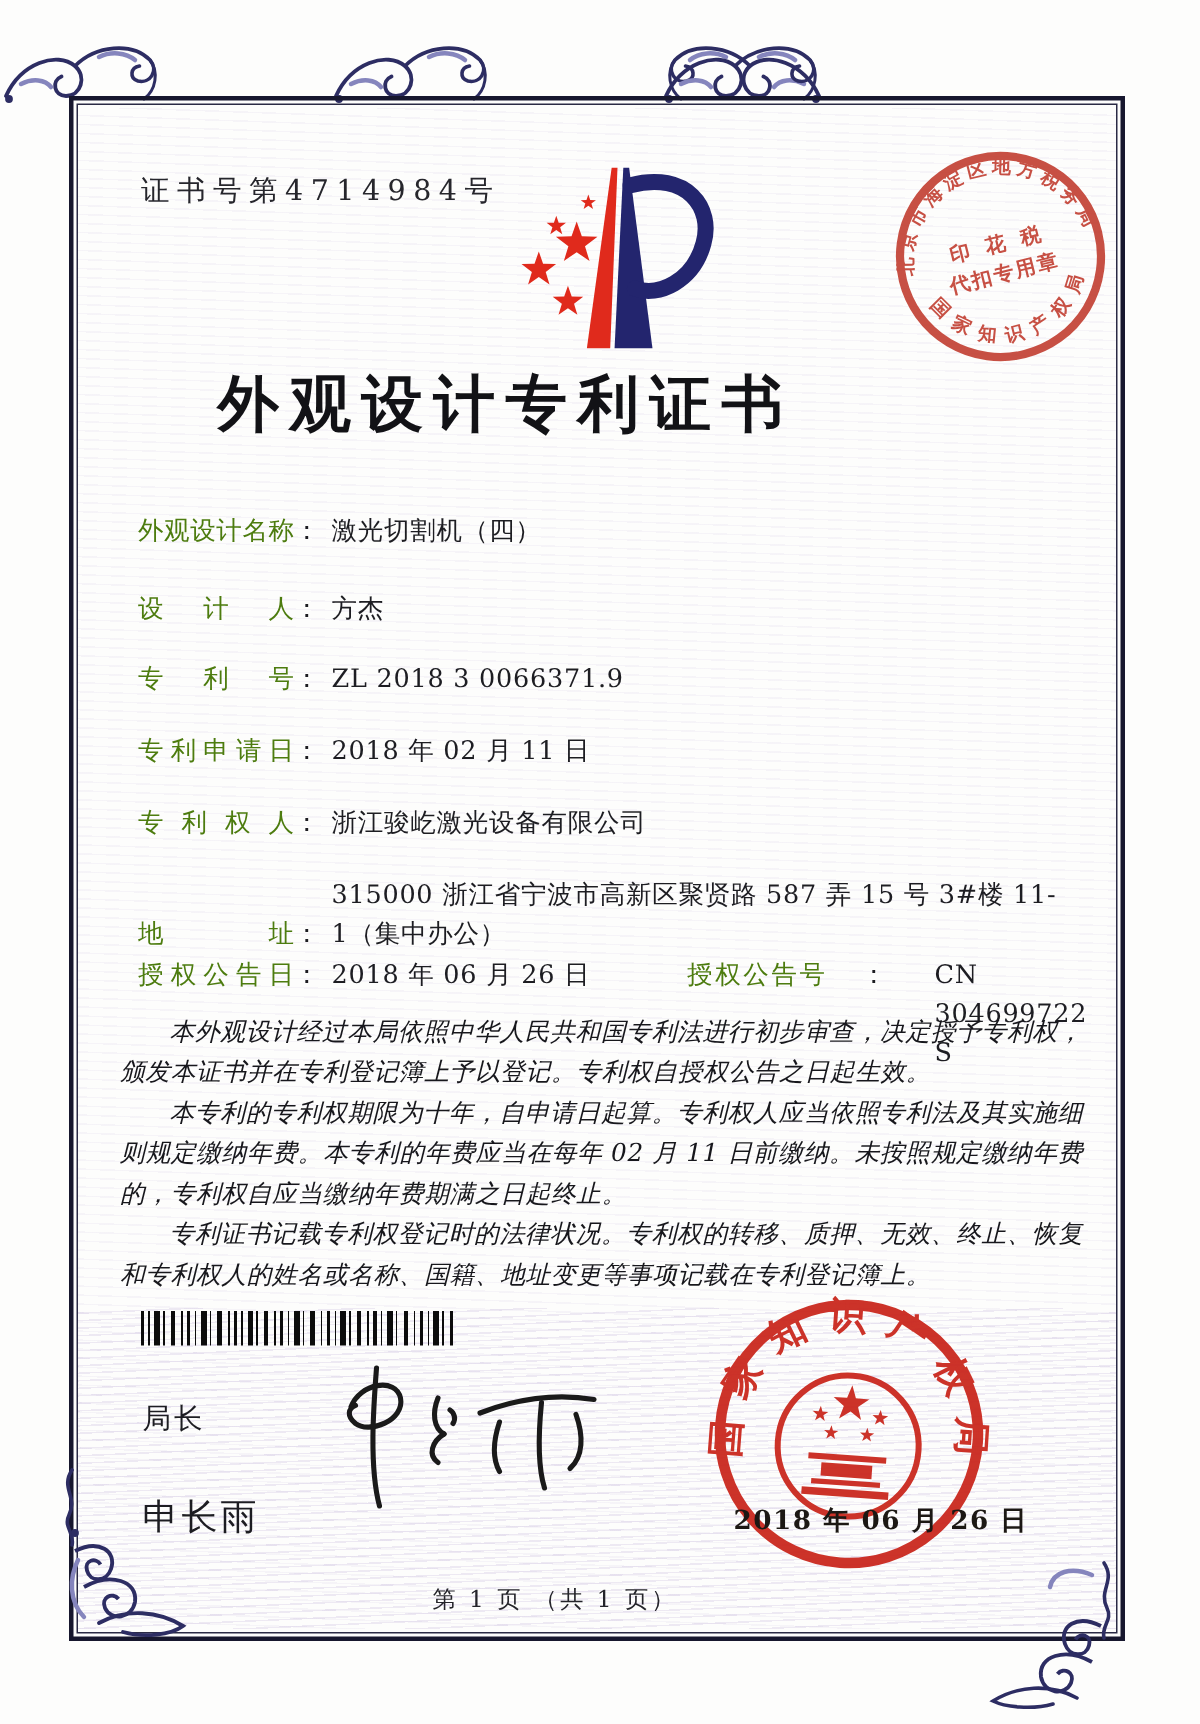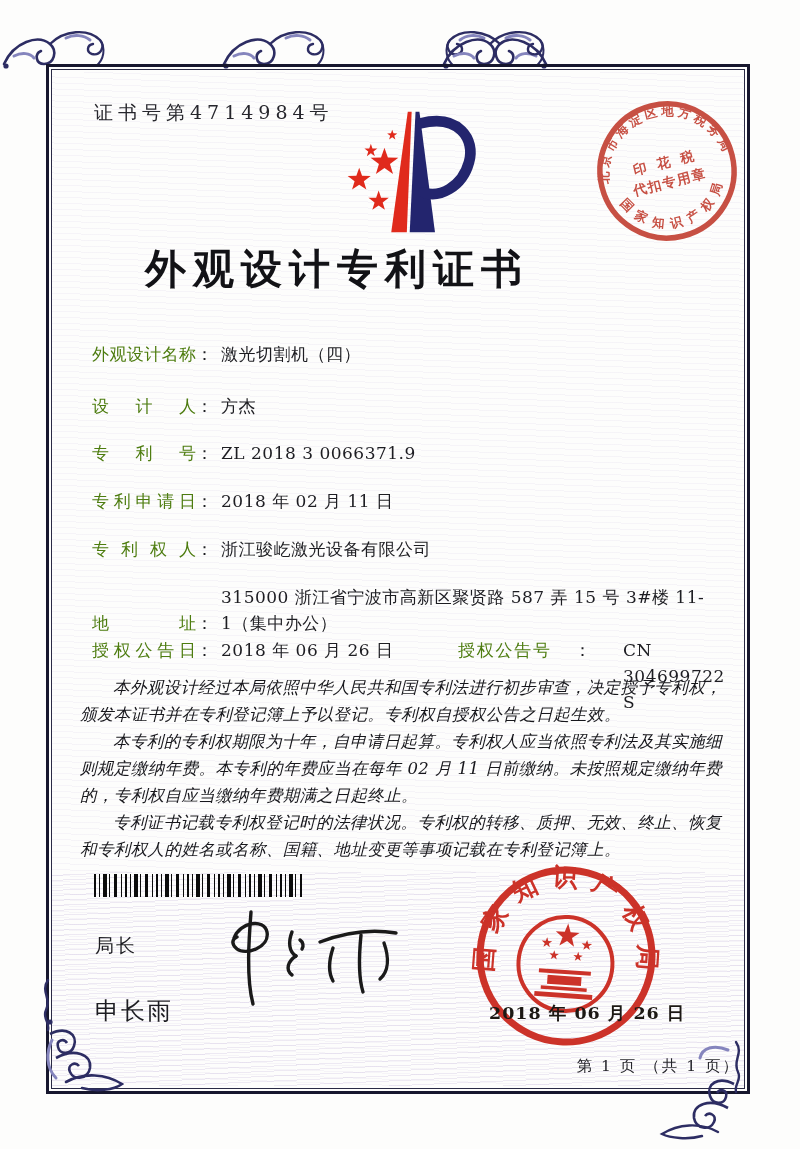--- a/index.html
+++ b/index.html
@@ -29,21 +29,21 @@
   .texture-bottom{
     position:absolute;left:52px;top:872px;width:692px;height:214px;
     background:repeating-linear-gradient(-2.5deg, rgba(165,142,200,0.18) 0 1px, rgba(255,255,255,0) 1px 5px);
     pointer-events:none;
   }
   .corner-orn{position:absolute;width:110px;height:120px;pointer-events:none;}
   .corner-bl{left:26px;top:978px;}
   .corner-br{left:648px;top:1020px;transform:scaleX(-1);}
   
   .cert-no{
-    position:absolute;left:94px;top:100px;
+    position:absolute;left:94px;top:114px;
     font-size:19px;letter-spacing:5px;color:#26262c;
   }
   .logo{position:absolute;left:322px;top:104px;width:156px;height:136px;}
   .title{
     position:absolute;left:0;top:242px;width:674px;text-align:center;
     font-size:41px;font-weight:bold;letter-spacing:7px;color:#121216;
   }
   
   .fields{position:absolute;left:92px;top:341px;width:622px;font-size:17px;}
   .frow{display:flex;line-height:26px;margin-bottom:22px;position:relative;}
@@ -82,21 +82,21 @@
   .sig-hand{position:absolute;left:212px;top:898px;width:212px;height:118px;}
   
   .seal-main{position:absolute;left:470px;top:860px;width:192px;height:192px;opacity:0.93;}
   .seal-date{
     position:absolute;left:489px;top:1001px;font-size:17.5px;font-weight:bold;
     letter-spacing:1px;color:#1c1814;z-index:5;
   }
   .tax-stamp{position:absolute;left:592px;top:96px;width:150px;height:150px;opacity:0.88;transform:rotate(-14deg);}
   
   .footer{
-    position:absolute;left:0;top:1056px;width:740px;text-align:right;
+    position:absolute;left:0;top:1056px;width:740px;text-align:center;
     font-size:15.5px;letter-spacing:2px;color:#24242a;
   }
 </style>
 </head>
 <body>
 
 <div class="page">
 
   <svg class="top-band" viewBox="0 0 658 60" aria-hidden="true">
     <defs>

